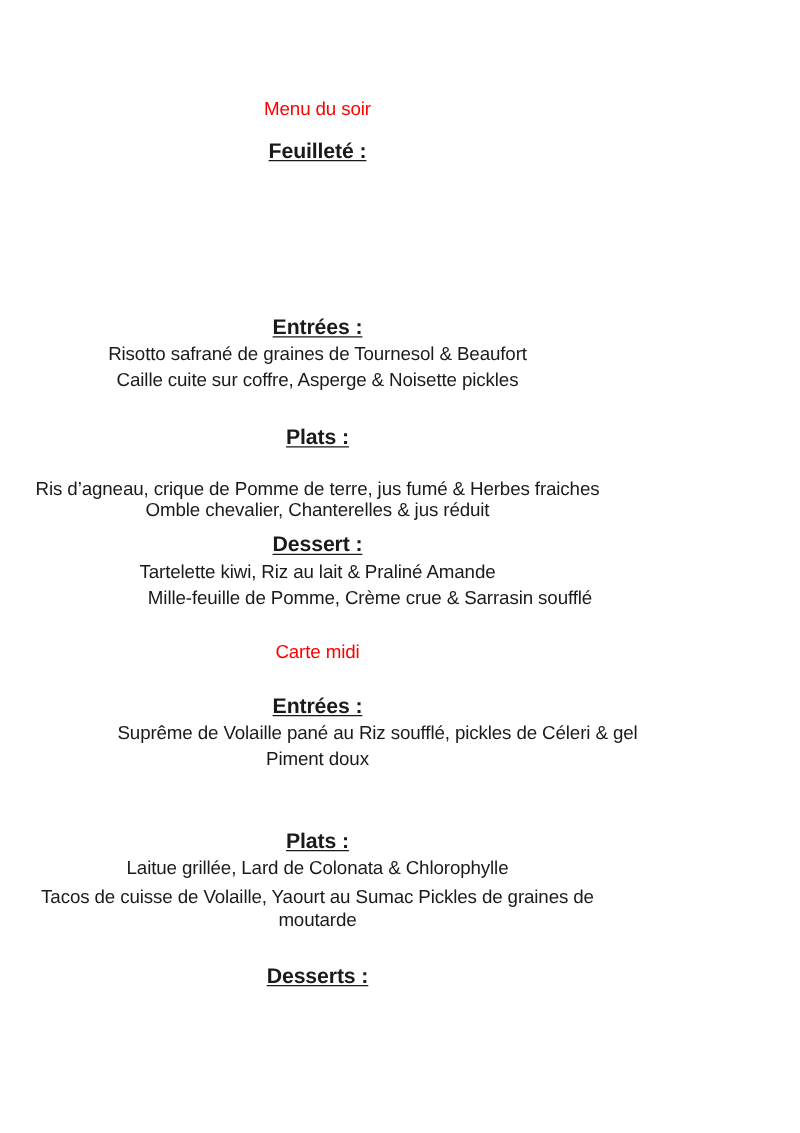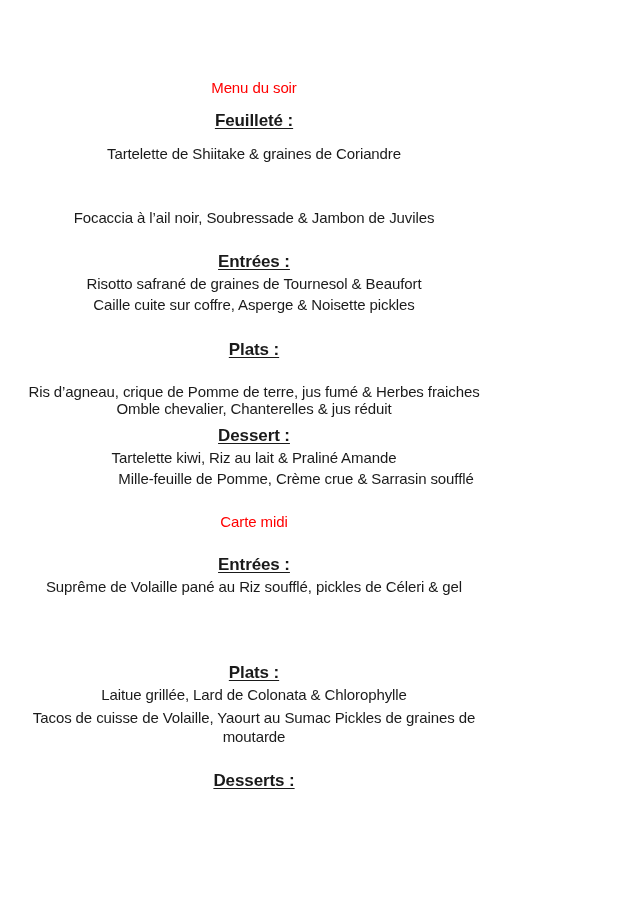--- a/index.html
+++ b/index.html
@@ -46,40 +46,39 @@
     }
   </style>
 </head>
 <body>
 
 <div class="page">
 
   <div class="line section-title" style="top:78px;">Menu du soir</div>
 
   <div class="line heading" style="top:110px;">Feuilleté :</div>
-  <div class="line" style="top:144px;">Tartelette de Shiitake &amp; graines de Coriandre</div>
 
-  <div class="line" style="top:208px;">Focaccia à l’ail noir, Soubressade &amp; Jambon de Juviles</div>
 
   <div class="line heading" style="top:251px;">Entrées :</div>
   <div class="line" style="top:274px;">Risotto safrané de graines de Tournesol &amp; Beaufort</div>
   <div class="line" style="top:295px;">Caille cuite sur coffre, Asperge &amp; Noisette pickles</div>
 
   <div class="line heading" style="top:339px;">Plats :</div>
   <div class="line" style="top:361px;margin-top:38px;">Omble chevalier, Chanterelles &amp; jus réduit</div>
   <div class="line" style="top:382px;">Ris d’agneau, crique de Pomme de terre, jus fumé &amp; Herbes fraiches</div>
 
   <div class="line heading" style="top:425px;">Dessert :</div>
   <div class="line" style="top:448px;">Tartelette kiwi, Riz au lait  &amp; Praliné Amande</div>
   <div class="line" style="top:469px;padding-left:42px;">Mille-feuille de Pomme, Crème crue &amp; Sarrasin soufflé</div>
 
   <div class="line section-title" style="top:512px;">Carte midi</div>
 
   <div class="line heading" style="top:554px;">Entrées :</div>
-  <div class="line" style="top:577px;">Suprême de Volaille pané au Riz soufflé, pickles de Céleri &amp; gel</div>
+  <div class="line" style="top:577px;padding-left:48px;">Suprême de Volaille pané au Riz soufflé, pickles de Céleri &amp; gel</div>
+  <div class="line" style="top:598px;">Piment doux</div>
 
   <div class="line heading" style="top:662px;">Plats :</div>
   <div class="line" style="top:685px;">Laitue grillée, Lard de Colonata &amp; Chlorophylle</div>
   <div class="line" style="top:708px;">Tacos de cuisse de Volaille, Yaourt au Sumac Pickles de graines de</div>
   <div class="line" style="top:727px;">moutarde</div>
 
   <div class="line heading" style="top:770px;text-decoration:underline;">Desserts :</div>
 
 </div>
 

